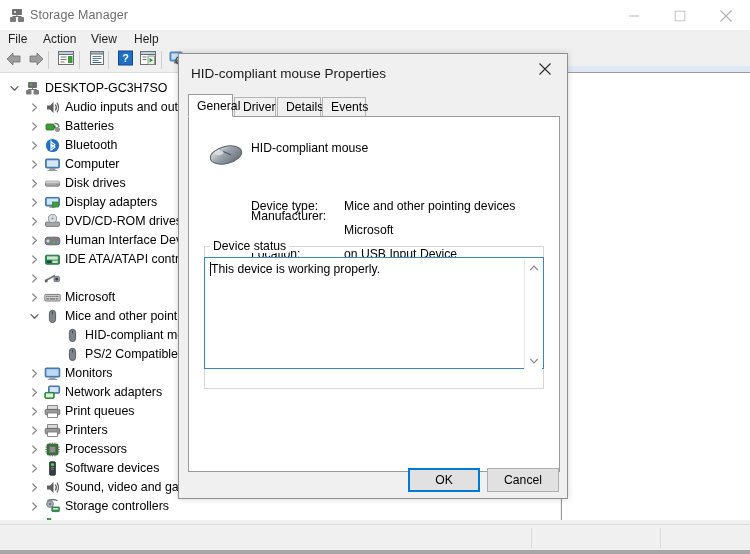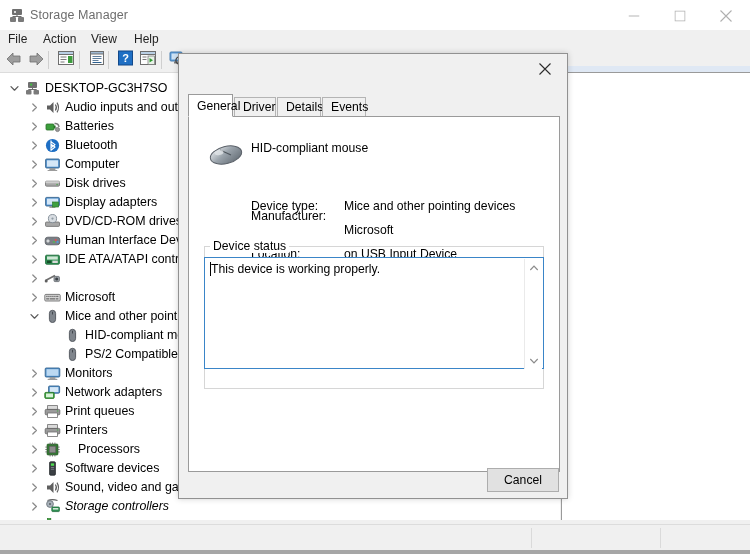--- a/index.html
+++ b/index.html
@@ -472,21 +472,21 @@
               <rect x="5.6" y="13.6" width="1" height="1.8" fill="#6f6f6f"></rect>
               <rect x="8" y="13.6" width="1" height="1.8" fill="#6f6f6f"></rect>
               <rect x="10.4" y="13.6" width="1" height="1.8" fill="#6f6f6f"></rect>
               <rect x="1.4" y="5.6" width="1.8" height="1" fill="#6f6f6f"></rect>
               <rect x="1.4" y="8" width="1.8" height="1" fill="#6f6f6f"></rect>
               <rect x="1.4" y="10.4" width="1.8" height="1" fill="#6f6f6f"></rect>
               <rect x="13.8" y="5.6" width="1.8" height="1" fill="#6f6f6f"></rect>
               <rect x="13.8" y="8" width="1.8" height="1" fill="#6f6f6f"></rect>
               <rect x="13.8" y="10.4" width="1.8" height="1" fill="#6f6f6f"></rect>
             </svg></span>
-          <span class="tlabel" style="left:78px">Processors</span>
+          <span class="tlabel" style="left:65px">Processors</span>
         </div>
         <div class="tnode" style="left: 0px; top: 386px; width: 560px;">
           <span class="chev" style="left:28px">
             <svg width="9" height="9" viewBox="0 0 9 9">
               <path d="M2.8 1 L6.4 4.5 L2.8 8" fill="none" stroke="#8a8a8a" stroke-width="1.25" stroke-linecap="round" stroke-linejoin="round"></path>
             </svg>
           </span>
           <span class="ticon" style="left:44px"><svg width="17" height="17" viewBox="0 0 17 17">
               <rect x="5.6" y="1.8" width="5.8" height="13.4" rx="1" fill="#3a3f44" stroke="#23272b" stroke-width="0.8"></rect>
               <rect x="6.9" y="3.4" width="3.2" height="2.4" fill="#4fdc4f"></rect>
@@ -501,21 +501,21 @@
               <path d="M2.8 1 L6.4 4.5 L2.8 8" fill="none" stroke="#8a8a8a" stroke-width="1.25" stroke-linecap="round" stroke-linejoin="round"></path>
             </svg>
           </span>
           <span class="ticon" style="left:44px"><svg width="17" height="17" viewBox="0 0 17 17">
               <path d="M3 6.5 L6 6.5 L9.5 3 L9.5 14 L6 10.5 L3 10.5 Z" fill="#5f5f5f"></path>
               <path d="M11.4 5.5 Q13.4 8.5 11.4 11.5" stroke="#5f5f5f" stroke-width="1.2" fill="none"></path>
               <path d="M13 3.6 Q16 8.5 13 13.4" stroke="#5f5f5f" stroke-width="1.2" fill="none"></path>
             </svg></span>
           <span class="tlabel" style="left:65px">Sound, video and game controllers</span>
         </div>
-        <div class="tnode" style="left: 0px; top: 424px; width: 644px; font-style: italic;">
+        <div class="tnode" style="left: 0px; top: 424px; width: 644px;">
           <span class="chev" style="left:28px">
             <svg width="9" height="9" viewBox="0 0 9 9">
               <path d="M2.8 1 L6.4 4.5 L2.8 8" fill="none" stroke="#8a8a8a" stroke-width="1.25" stroke-linecap="round" stroke-linejoin="round"></path>
             </svg>
           </span>
           <span class="ticon" style="left:44px"><svg width="17" height="17" viewBox="0 0 17 17">
               <path d="M3.5 2.5 Q8.5 0.8 13.5 2.5" stroke="#5f5f5f" stroke-width="1.2" fill="none"></path>
               <circle cx="6" cy="6" r="3.4" fill="#a9b2ba" stroke="#646d75" stroke-width="0.8"></circle>
               <circle cx="6" cy="6" r="0.9" fill="#4e555c"></circle>
               <rect x="7.8" y="9" width="7.6" height="4.6" rx="0.8" fill="#2f8f52" stroke="#1f6b3b" stroke-width="0.8"></rect>
@@ -544,20 +544,21 @@
     <div class="status-sep" style="left:531px"></div>
     <div class="status-sep" style="left:660px"></div>
     <div style="position:absolute;left:8px;top:5px;font-size:11.5px;color:#333;"></div>
     <div style="position:absolute;left:539px;top:5px;font-size:11.5px;color:#333;"></div>
     <div style="position:absolute;left:668px;top:5px;font-size:11.5px;color:#333;"></div>
   </div>
   <div class="statusbar-bottomline"></div>
 
   <div class="dialog">
 
+    <div class="dlg-title">HID-compliant mouse Properties</div>
     <div class="dlg-close">
       <svg width="12" height="12" viewBox="0 0 12 12">
         <path d="M0.5 0.5 L11.5 11.5 M11.5 0.5 L0.5 11.5" stroke="#2b2b2b" stroke-width="1.1" fill="none"></path>
       </svg>
     </div>
 
     <div class="tabstrip">
       <div class="tab active" style="left:0px;width:45px">General</div>
       <div class="tab" style="left:46px;width:42px">Driver</div>
       <div class="tab" style="left:89px;width:44px">Details</div>
@@ -605,16 +606,17 @@
           </div>
           <div class="sb-arrow down">
             <svg width="9" height="6" viewBox="0 0 9 6">
               <path d="M0.8 1 L4.5 4.8 L8.2 1" fill="none" stroke="#8c8c8c" stroke-width="1.2"></path>
             </svg>
           </div>
         </div>
       </div>
     </div>
 
+    <div class="dlg-btn default" style="left:229px;top:414px;width:72px">OK</div>
     <div class="dlg-btn" style="left:308px;top:414px;width:72px">Cancel</div>
   </div>
 
 </div>
 
 </body></html>

